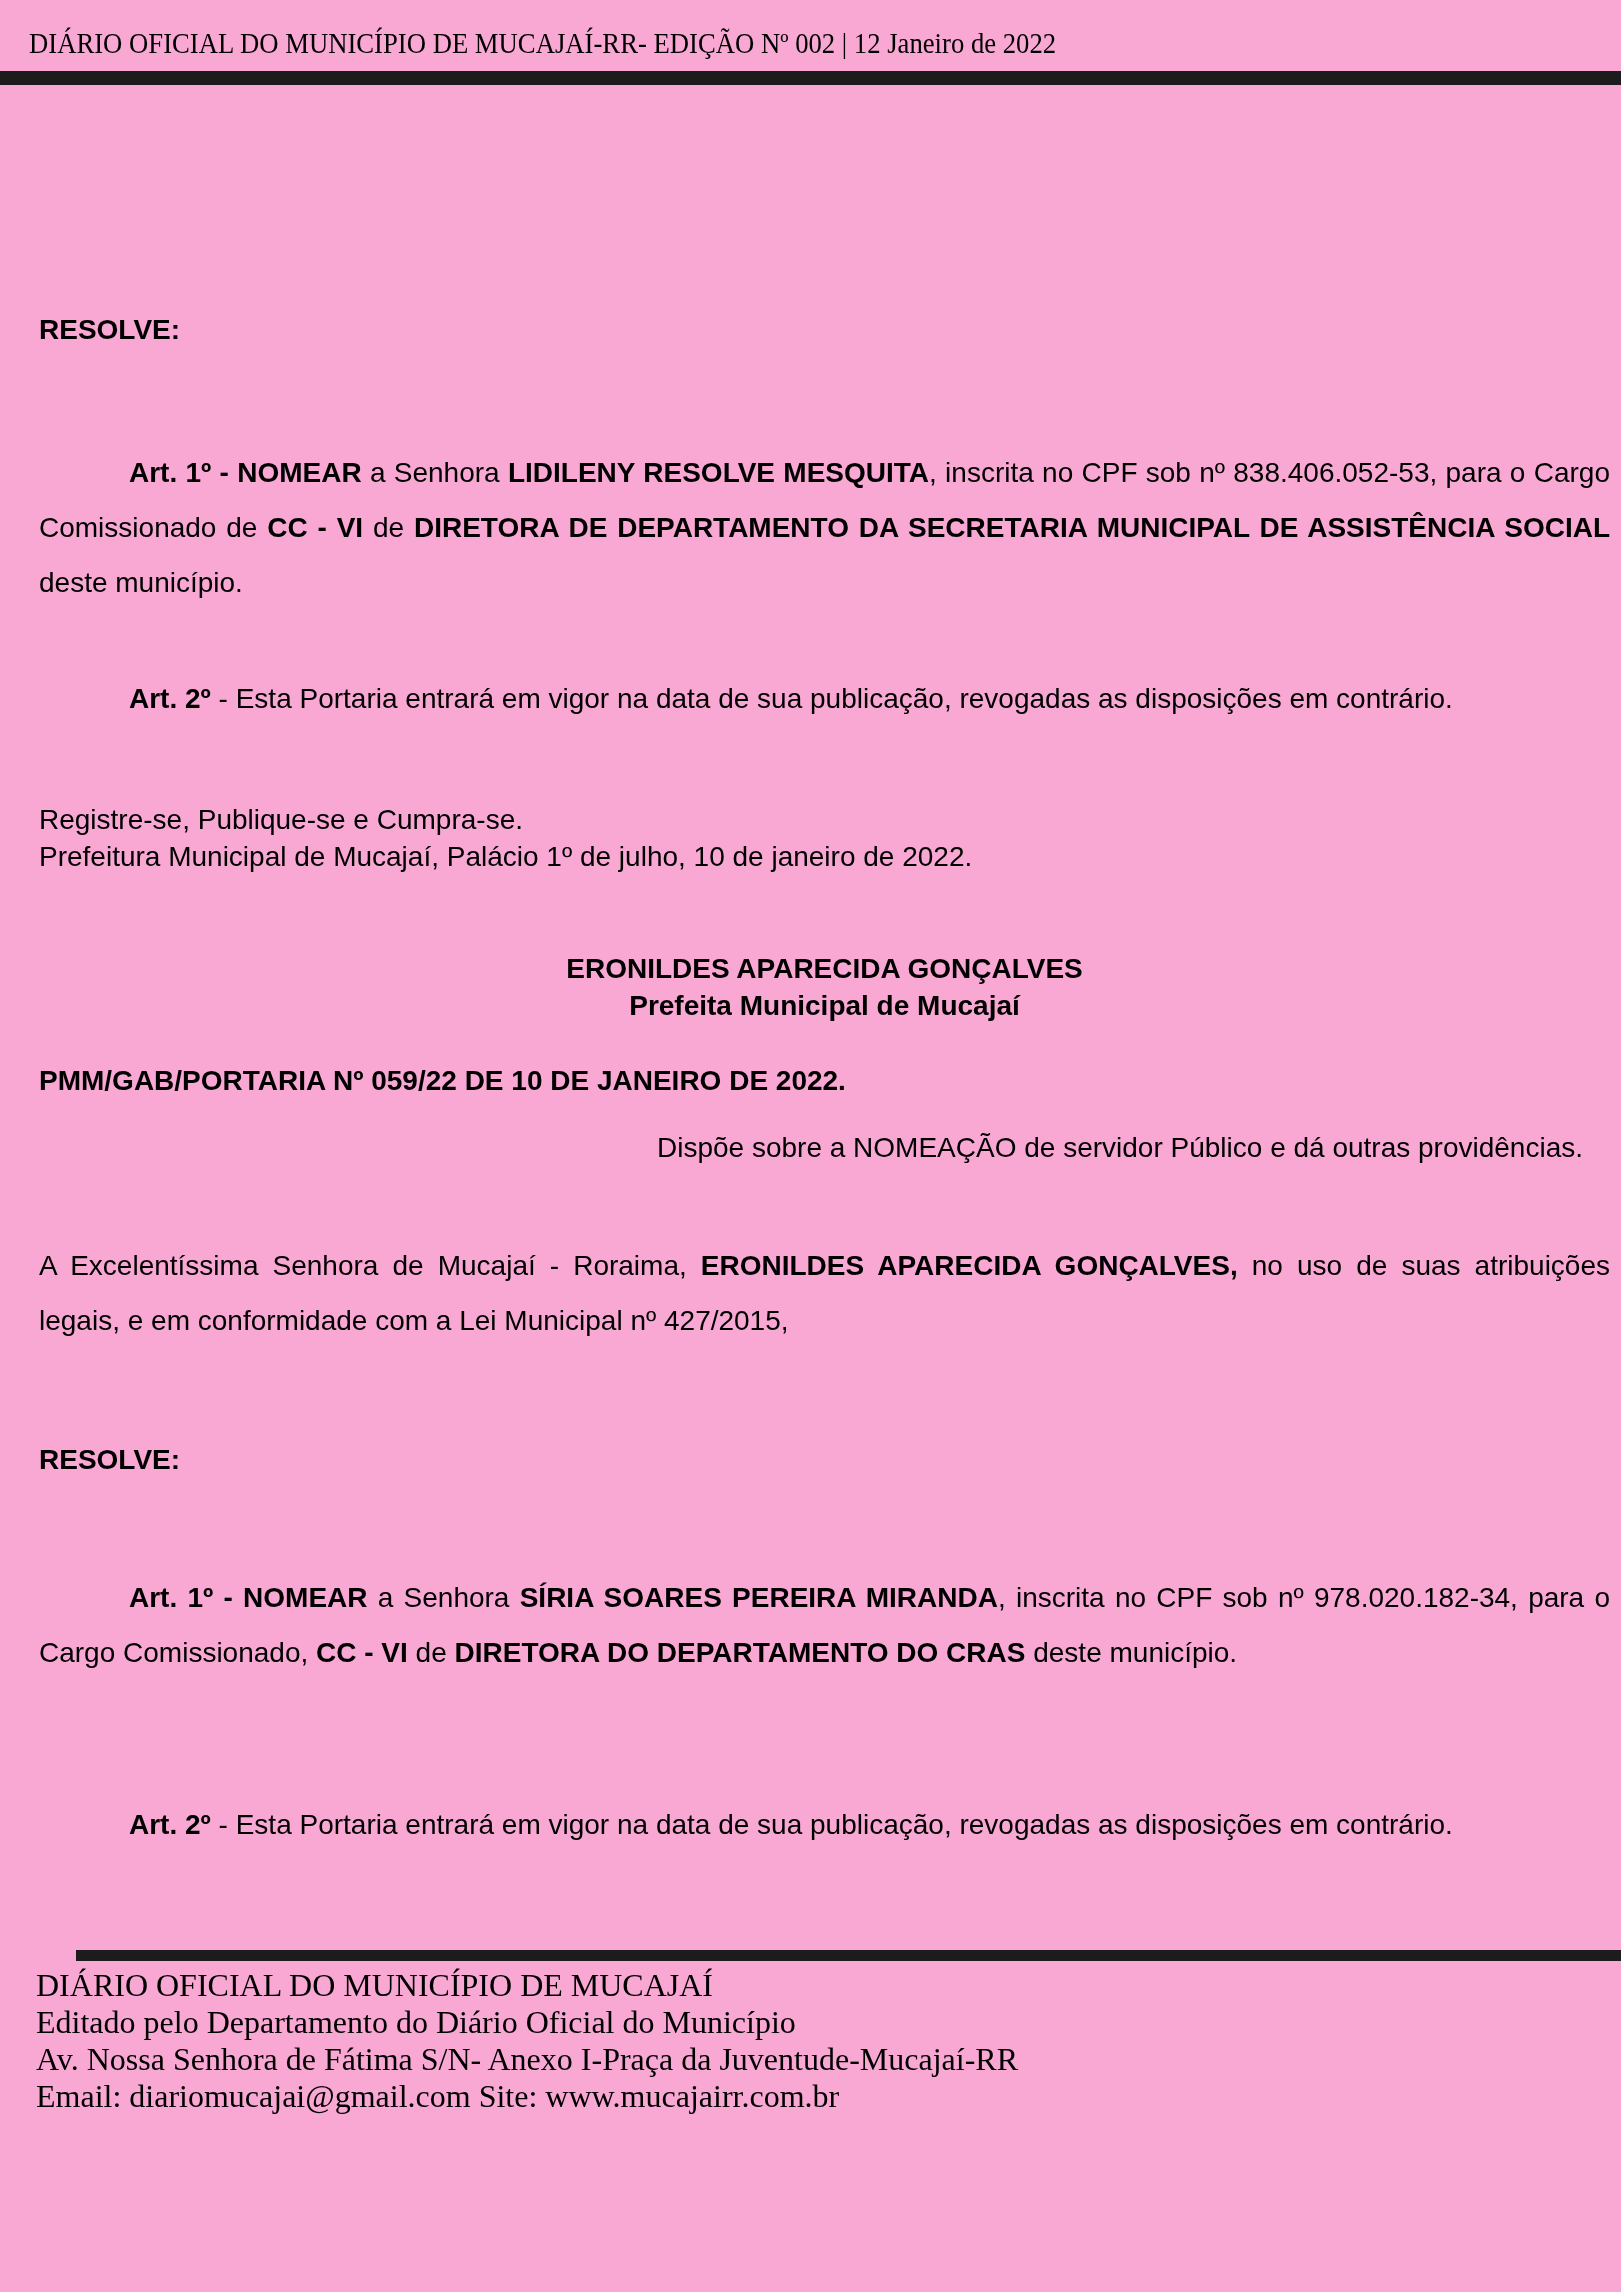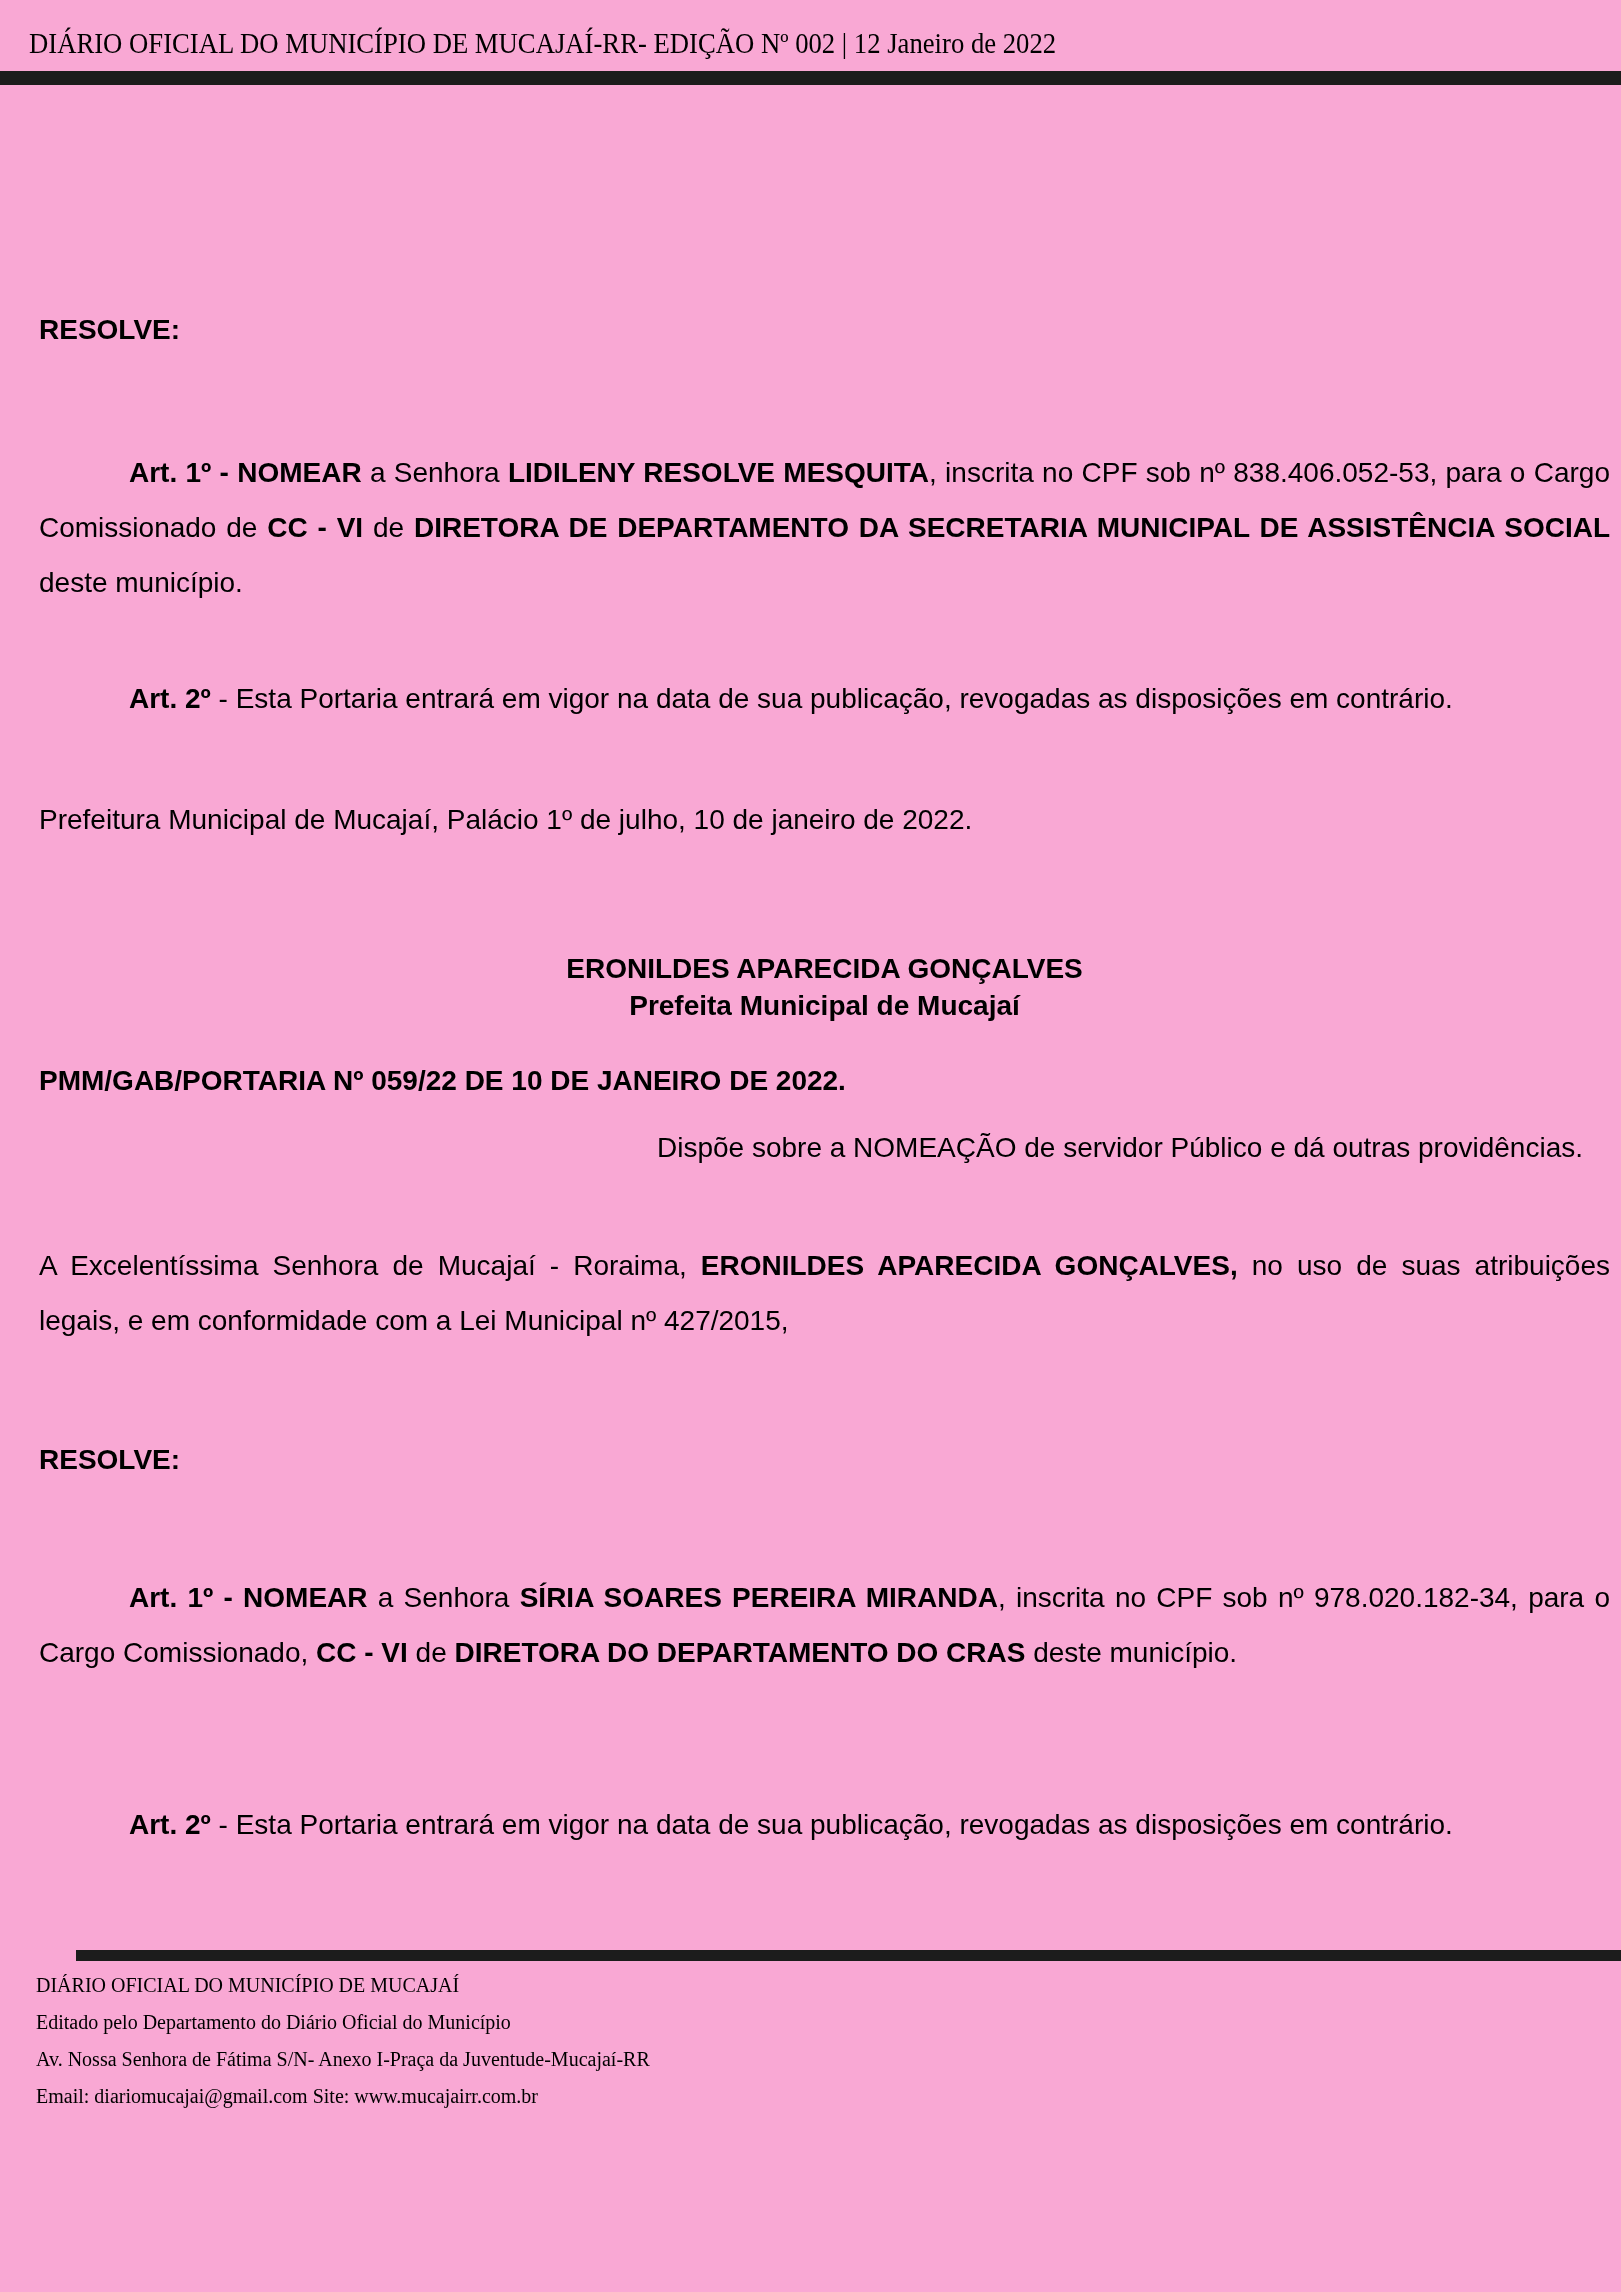--- a/index.html
+++ b/index.html
@@ -56,39 +56,40 @@
   .art2-p2     { top: 1769px; }
 
   
   .footer-rule { left: 76px; top: 1950px; width: 1545px; height: 10.8px; }
   .footer-text {
     position: absolute;
     left: 36px;
     top: 1967px;
     width: 1549px;
     font-family: "Liberation Serif", "DejaVu Serif", serif;
-    font-size: 20px;
+    font-size: 32px;
     line-height: 37px;
   }
 </style>
 </head>
 <body>
 
 <div class="page" style="color: rgb(0, 0, 0);">
 
   <div class="masthead-title">DIÁRIO OFICIAL DO MUNICÍPIO DE MUCAJAÍ-RR- EDIÇÃO Nº 002 | 12 Janeiro de 2022</div>
   <div class="bar masthead-rule" style="background: rgb(28, 28, 28);"></div>
 
   <div class="blk p-double bold resolve-1">RESOLVE:</div>
 
   <p class="blk p-double justify indent art1-p1"><b>Art. 1º - NOMEAR</b><span> a Senhora </span><b>LIDILENY RESOLVE MESQUITA</b><span>, inscrita no CPF sob nº 838.406.052-53, para o Cargo Comissionado de </span><b>CC - VI</b><span> de </span><b>DIRETORA DE DEPARTAMENTO DA SECRETARIA MUNICIPAL DE ASSISTÊNCIA SOCIAL</b><span> deste município.</span></p>
 
   <p class="blk p-double justify indent art2-p1"><b>Art. 2º</b><span> - Esta Portaria entrará em vigor na data de sua publicação, revogadas as disposições em contrário.</span></p>
 
   <div class="blk p-single closing">
+    <div>Registre-se, Publique-se e Cumpra-se.</div>
     <div>Prefeitura Municipal de Mucajaí, Palácio 1º de julho, 10 de janeiro de 2022.</div>
   </div>
 
   <div class="blk p-single center bold signature">
     <div>ERONILDES APARECIDA GONÇALVES</div>
     <div>Prefeita Municipal de Mucajaí</div>
   </div>
 
   <div class="blk p-single bold portaria-h">PMM/GAB/PORTARIA Nº 059/22 DE 10 DE JANEIRO DE 2022.</div>
 

